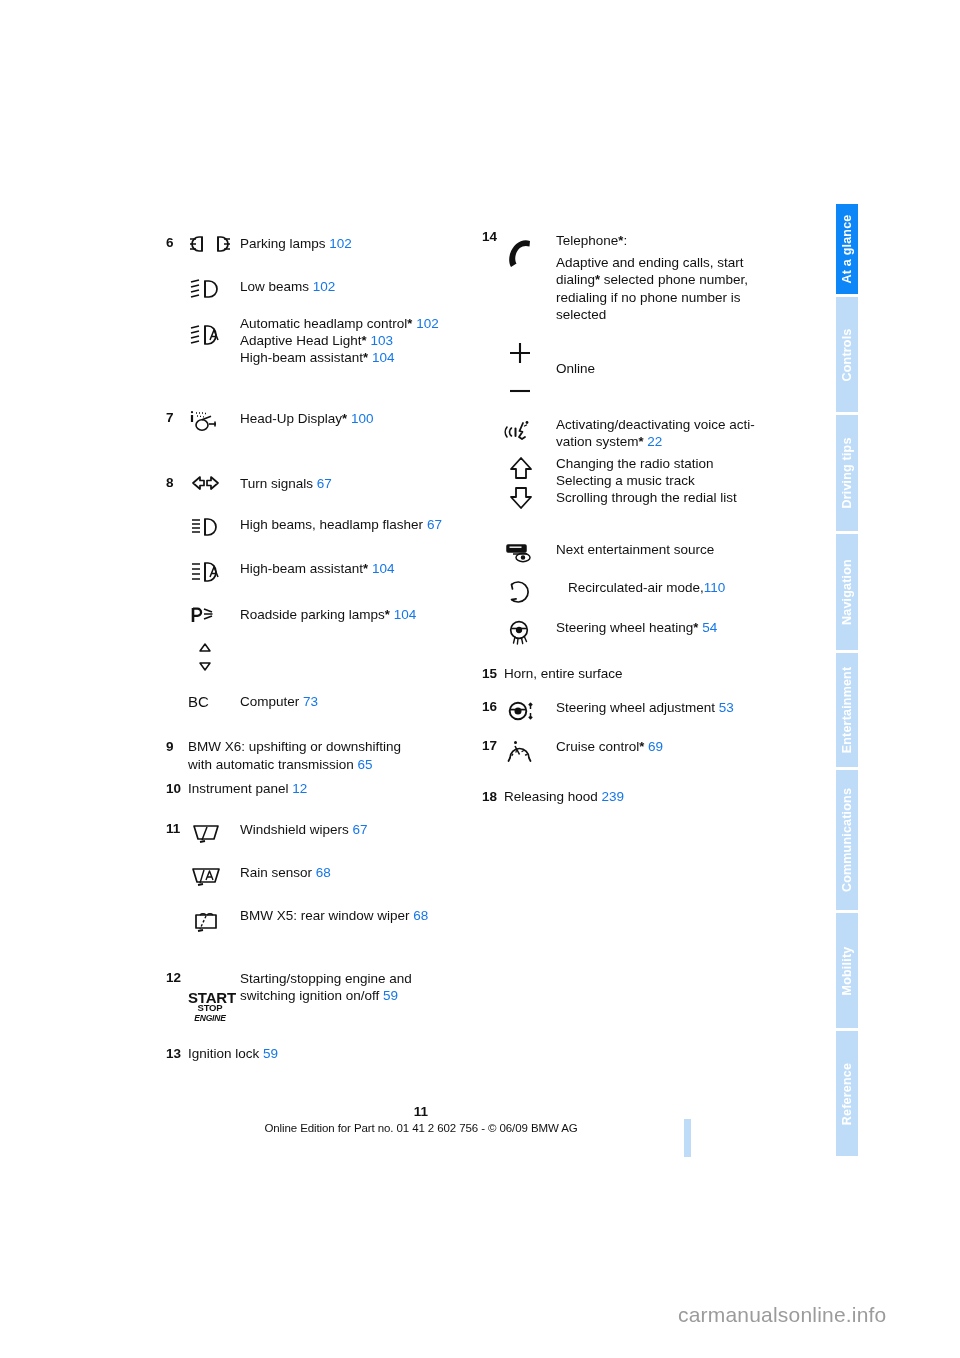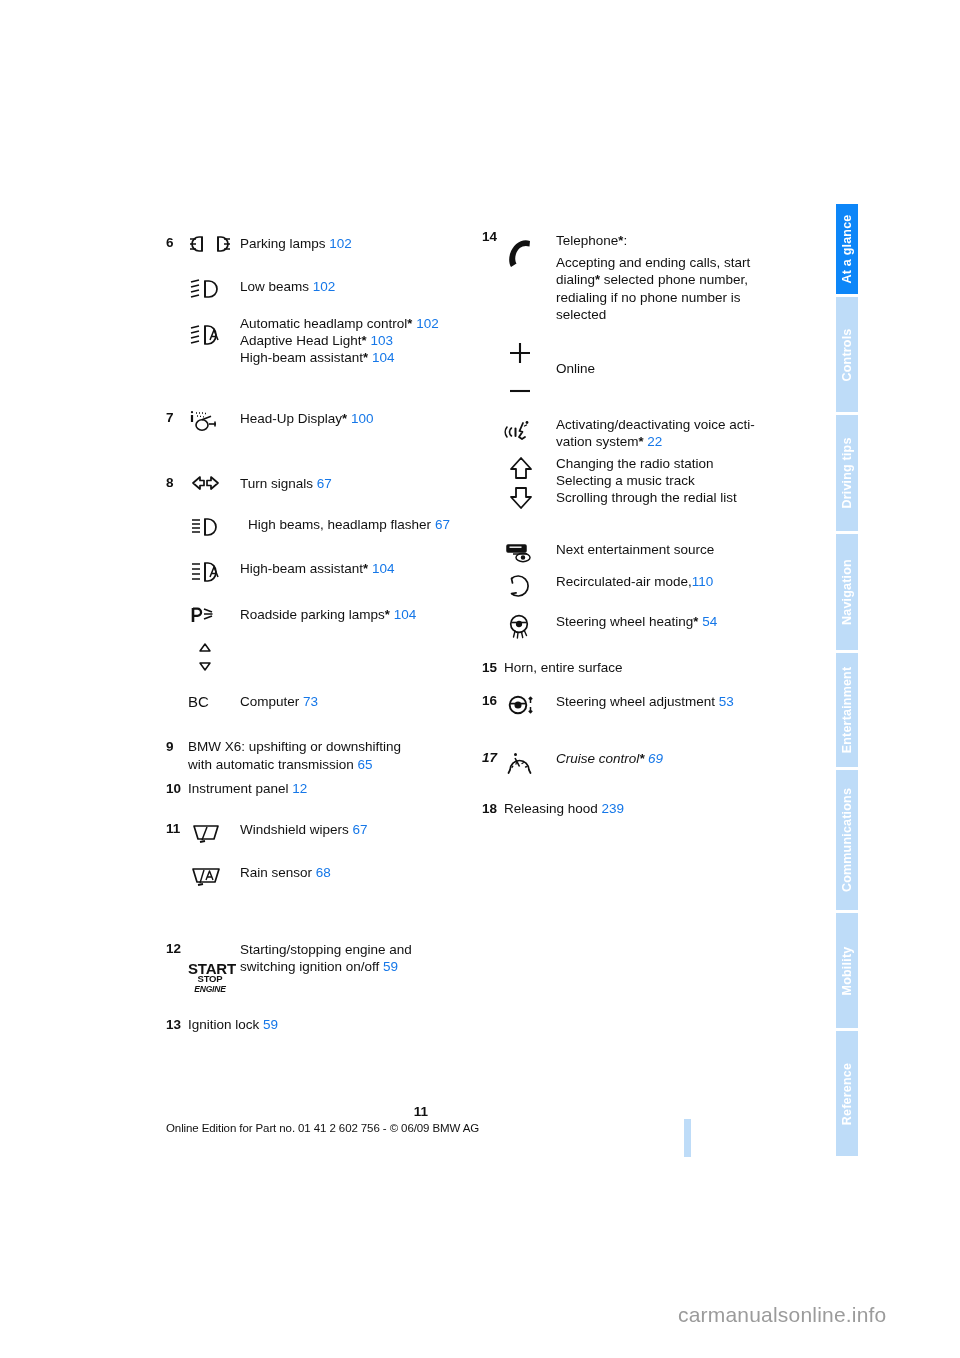--- a/index.html
+++ b/index.html
@@ -121,21 +121,21 @@
   .pageno {
     font-size: 13.5px;
     font-weight: bold;
     color: #111;
     text-align: center;
     margin-bottom: 3px;
   }
   .edition {
     font-size: 11.5px;
     color: #111;
-    text-align: left;
+    text-align: center;
     letter-spacing: -0.1px;
   }
   .foot-bar {
     position: absolute;
     left: 684px;
     top: 1119px;
     width: 7px;
     height: 38px;
     background: #bedcf8;
   }
@@ -302,21 +302,21 @@
                 <path d="M23 2 L30 8 L23 14 L23 10.5 L19 10.5 L19 5.5 L23 5.5 Z"></path>
               </g>
             </svg>
           </div>
           <div class="txt">
             <span>Turn signals</span>
             <span class="pg">67</span>
           </div>
         </div>
 
-        <div class="row" style="margin-bottom:21px;gap:8px;">
+        <div class="row" style="margin-bottom:21px;">
           <div class="ico">
             <svg class="isvg" width="40" height="22" viewBox="0 0 40 22">
               <g fill="none" stroke="#111" stroke-width="1.7">
                 <path d="M17 3 h3 a8 8 0 0 1 0 16 h-3 z"></path>
                 <path d="M17 3 v16"></path>
                 <path d="M4 4 h8 M4 8 h8 M4 12 h8 M4 16 h8"></path>
               </g>
             </svg>
           </div>
           <div class="txt">
@@ -435,20 +435,37 @@
                 <path d="M18 16 l3.5 -9 l3.5 9 M19.3 13 h4.4" stroke-width="1.4"></path>
               </g>
             </svg>
           </div>
           <div class="txt">
             <span>Rain sensor</span>
             <span class="pg">68</span>
           </div>
         </div>
 
+        <div class="row">
+          <div class="ico">
+            <svg class="isvg" width="40" height="28" viewBox="0 0 40 28">
+              <g fill="none" stroke="#111" stroke-width="1.7" stroke-linejoin="round">
+                <path d="M8 8 L28 8 L28 21 L8 21 Z"></path>
+                <path d="M18 9 L12 22" stroke-width="1.4" stroke-dasharray="2.5 2"></path>
+                <path d="M10 24 L15 23" stroke-width="1.9"></path>
+                <path d="M12 8 a4 3.6 0 0 1 6 0" stroke-width="1.5"></path>
+                <path d="M19 8 a4 3.6 0 0 1 6 0" stroke-width="1.5"></path>
+              </g>
+            </svg>
+          </div>
+          <div class="txt">
+            <span>BMW X5: rear window wiper</span>
+            <span class="pg">68</span>
+          </div>
+        </div>
 
       </div>
     </div>
 
     <div class="entry" style="margin-top:34px;">
       <div class="num">12</div>
       <div class="body">
         <div class="row">
           <div class="ico" style="padding-top:0;">
             <div class="startstop" style="text-align:center;width:44px;">
@@ -492,21 +509,21 @@
               <g fill="#111">
                 <path d="M26 6 C18 3 9 9 6 19 C4.6 24 5 29 7 32 L12.5 28.5 C11 26 10.8 22.5 12 19 C14 12.5 19.5 9.5 25.5 11.5 Z"></path>
               </g>
             </svg>
           </div>
           <div class="txt" style="padding-top:0;">
             <div style="margin-bottom:4px;">
               <span>Telephone</span><span class="ast">*</span><span>:</span>
             </div>
             <div class="tight" style="line-height:17.5px;">
-              <div>Accepting and ending calls, start</div>
+              <div>Adaptive and ending calls, start</div>
               <div><span>dialing</span><span class="ast">*</span><span> selected phone number,</span></div>
               <div>redialing if no phone number is</div>
               <div>selected</div>
             </div>
           </div>
         </div>
 
         <div class="row" style="margin-top:14px;">
           <div class="ico">
             <svg class="isvg" width="40" height="62" viewBox="0 0 40 62">
@@ -569,21 +586,21 @@
                 <ellipse cx="19" cy="15.5" rx="7" ry="4.2"></ellipse>
                 <circle cx="19" cy="15.5" r="1.5" fill="#111"></circle>
               </g>
             </svg>
           </div>
           <div class="txt">
             <span>Next entertainment source</span>
           </div>
         </div>
 
-        <div class="row" style="margin-top:8px;">
+        <div class="row" style="margin-top:14px;gap:12px;">
           <div class="ico" style="padding-top:1px;">
             <svg class="isvg" width="40" height="26" viewBox="0 0 40 26">
               <g fill="none" stroke="#111" stroke-width="1.7">
                 <path d="M7.5 5.5 A10 10 0 1 1 7.5 20.5"></path>
                 <path d="M7.5 5.5 l1 4.5 M7.5 20.5 l4.6 -0.6" stroke-linecap="round"></path>
               </g>
             </svg>
           </div>
           <div class="txt">
             <span>Recirculated-air mode,</span><span class="pg">110</span>
@@ -633,21 +650,21 @@
             </svg>
           </div>
           <div class="txt">
             <span>Steering wheel adjustment</span>
             <span class="pg">53</span>
           </div>
         </div>
       </div>
     </div>
 
-    <div class="entry" style="margin-top:32px;font-style:italic;">
+    <div class="entry" style="margin-top:14px;">
       <div class="num">17</div>
       <div class="body">
         <div class="row">
           <div class="ico">
             <svg class="isvg" width="40" height="26" viewBox="0 0 40 26">
               <g fill="none" stroke="#111" stroke-width="1.7">
                 <path d="M6 20 A9.5 9.5 0 1 1 25 20"></path>
                 <path d="M6 20 l-1.5 3 M25 20 l1.5 3" stroke-linecap="round"></path>
                 <path d="M15.5 16.5 L11 8" stroke-width="1.6"></path>
                 <circle cx="11.5" cy="4.5" r="1.5" fill="#111" stroke="none"></circle>

